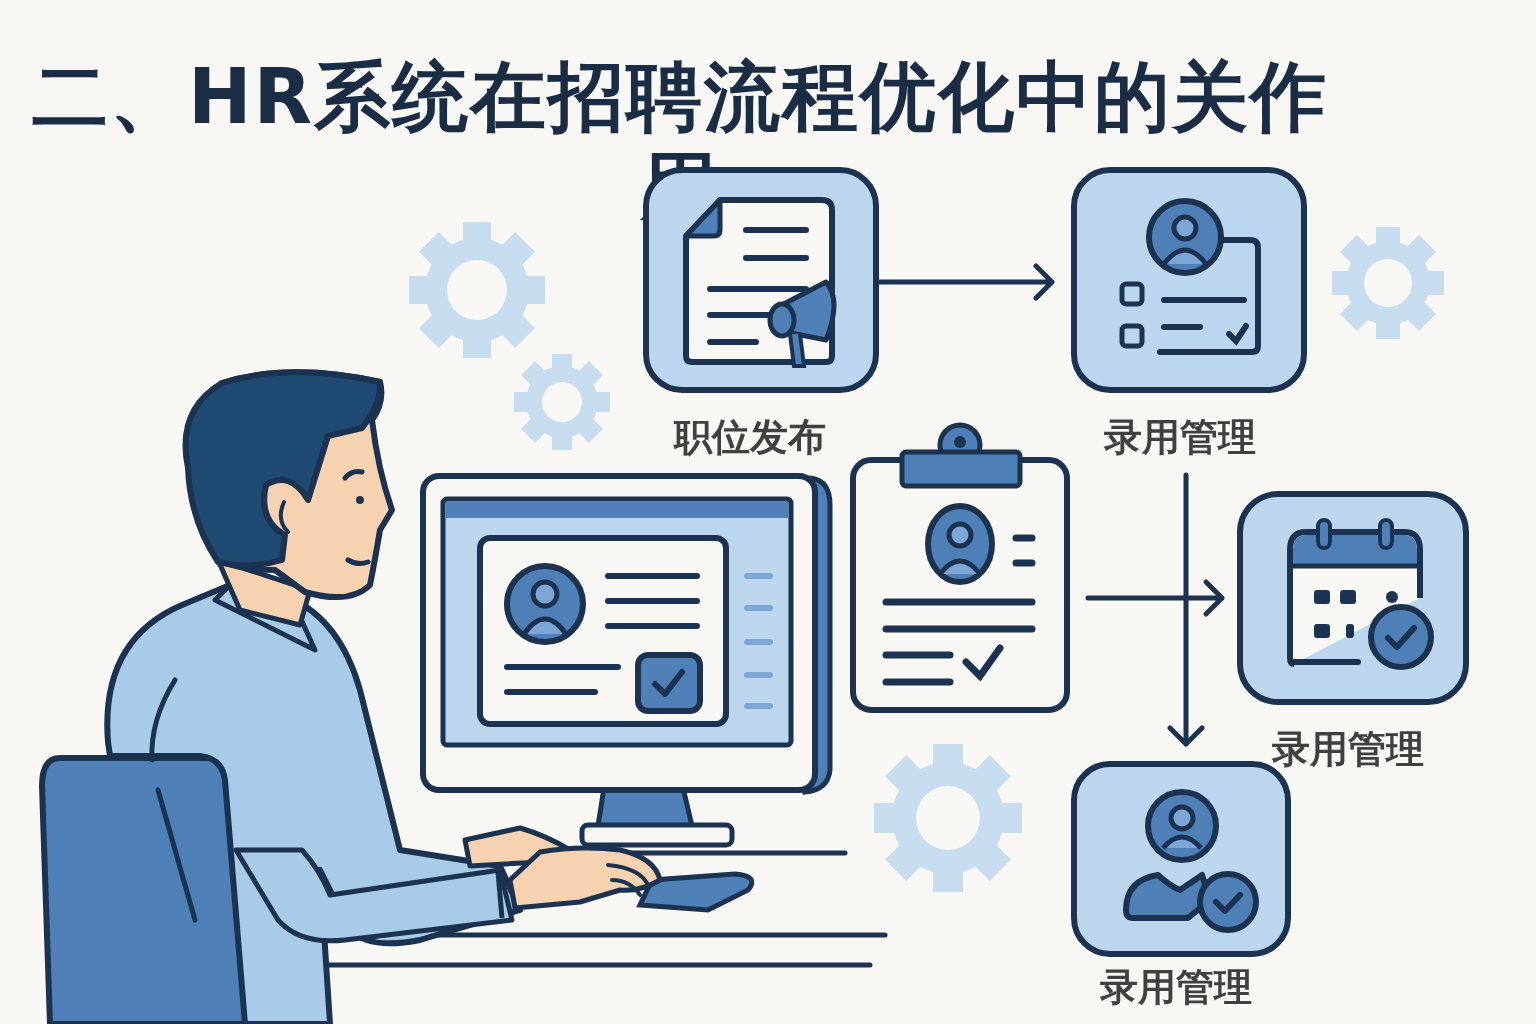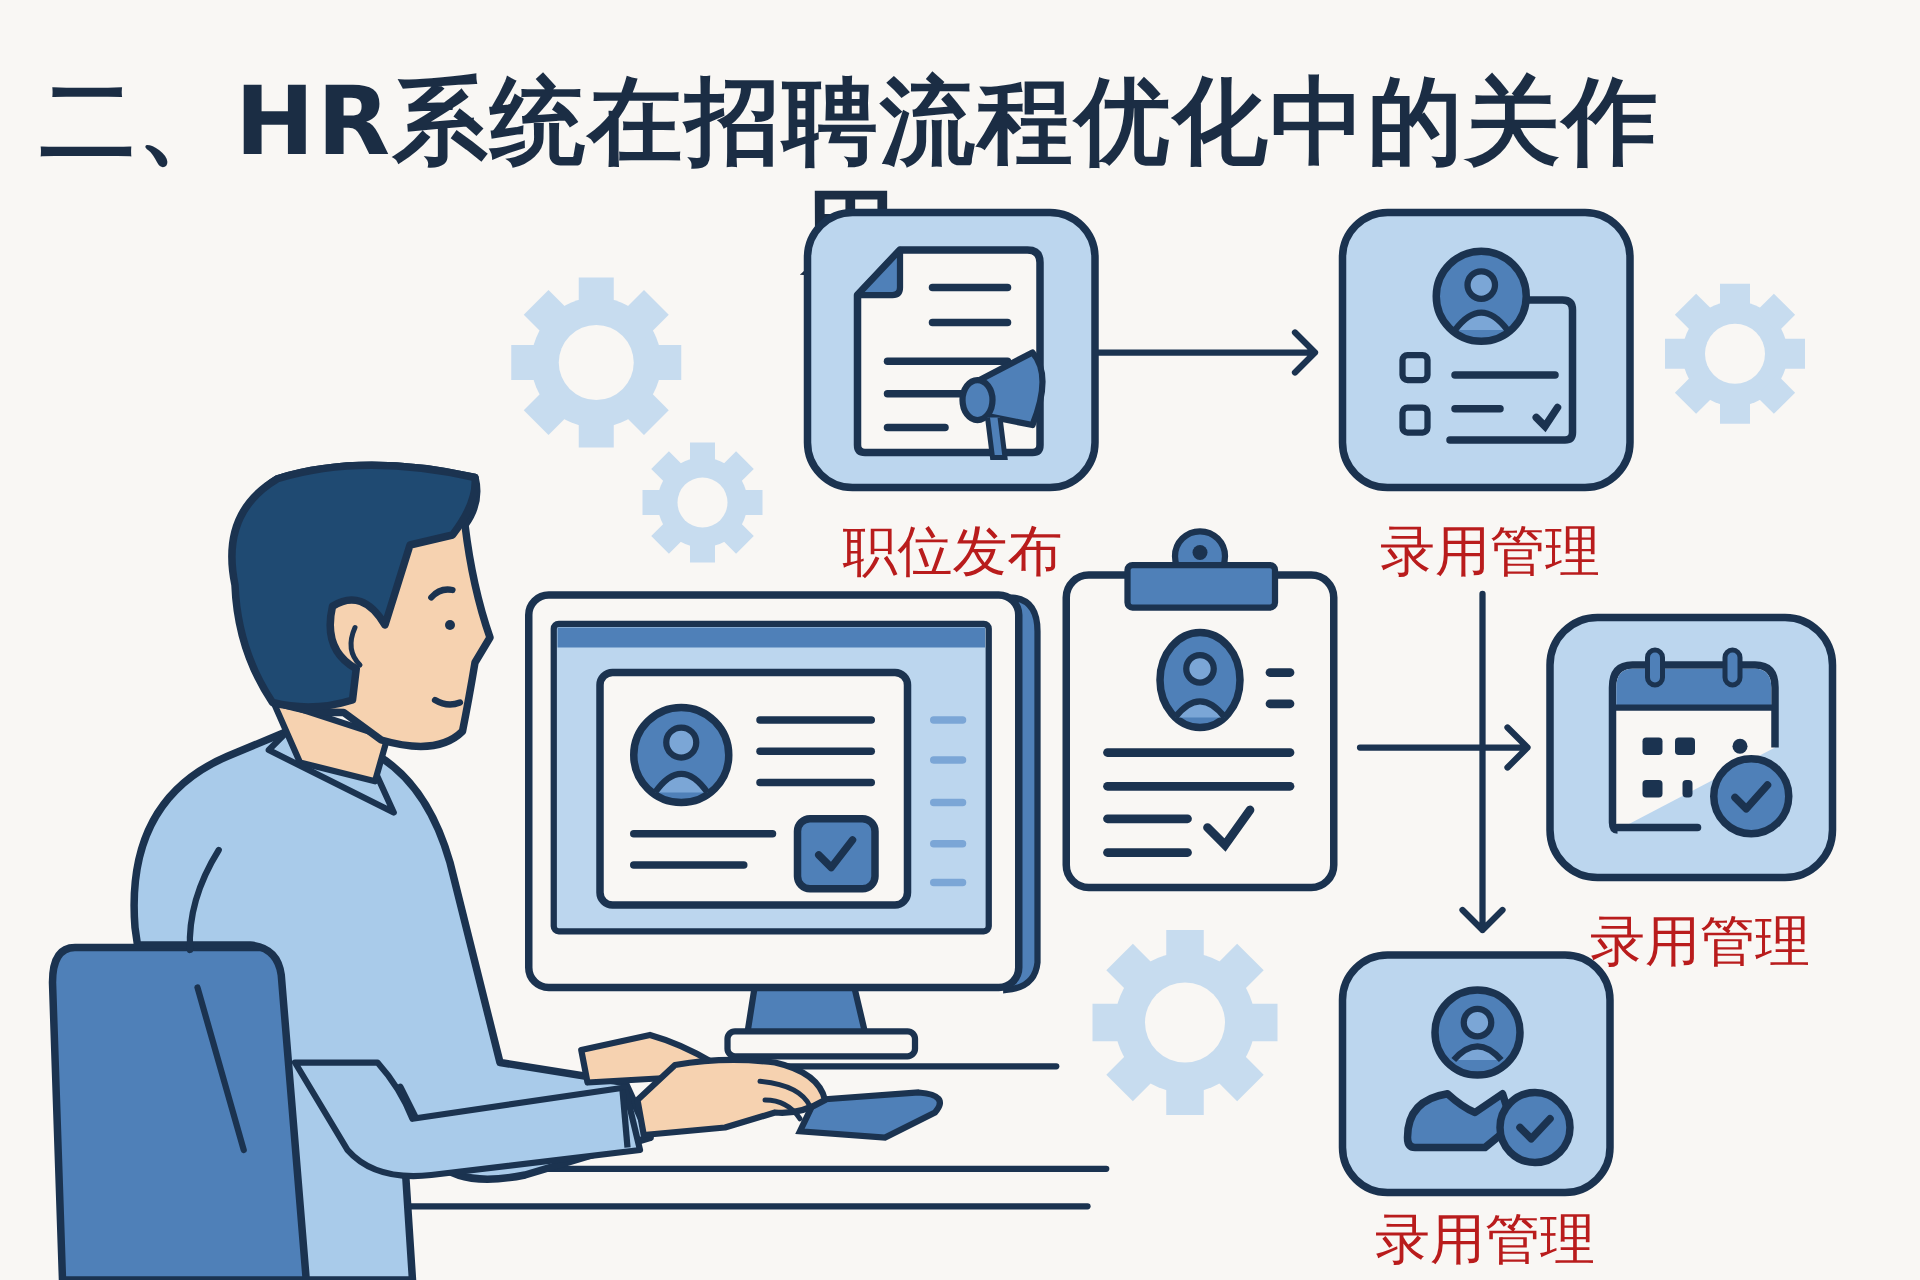--- a/index.html
+++ b/index.html
@@ -1,20 +1,20 @@
 <!DOCTYPE html>
 <html><head>
 <meta charset="utf-8">
 <style>
   html, body { margin:0; padding:0; }
   body { width:1536px; height:1024px; background:#f9f7f4; position:relative; overflow:hidden;
          font-family:"DejaVu Sans","Liberation Sans",sans-serif; color:#1b3350; }
   .title { position:absolute; left:0; top:52px; width:1360px; text-align:center;
            font-size:76px; font-weight:bold; letter-spacing:2px; color:#1b2d44; line-height:90px; }
-  .label { position:absolute; font-size:44px; font-weight:normal; color:#b91c1c; white-space:nowrap; }
+  .label { position:absolute; font-size:38px; font-weight:bold; color:#404040; white-space:nowrap; }
   svg.layer { position:absolute; left:0; top:0; }
 </style>
 </head>
 <body>
 
 <div class="title">二、HR系统在招聘流程优化中的关作用</div>
 
 <svg class="layer" width="1536" height="1024" viewBox="0 0 1536 1024">
 
   <g fill="#c7dcef">

